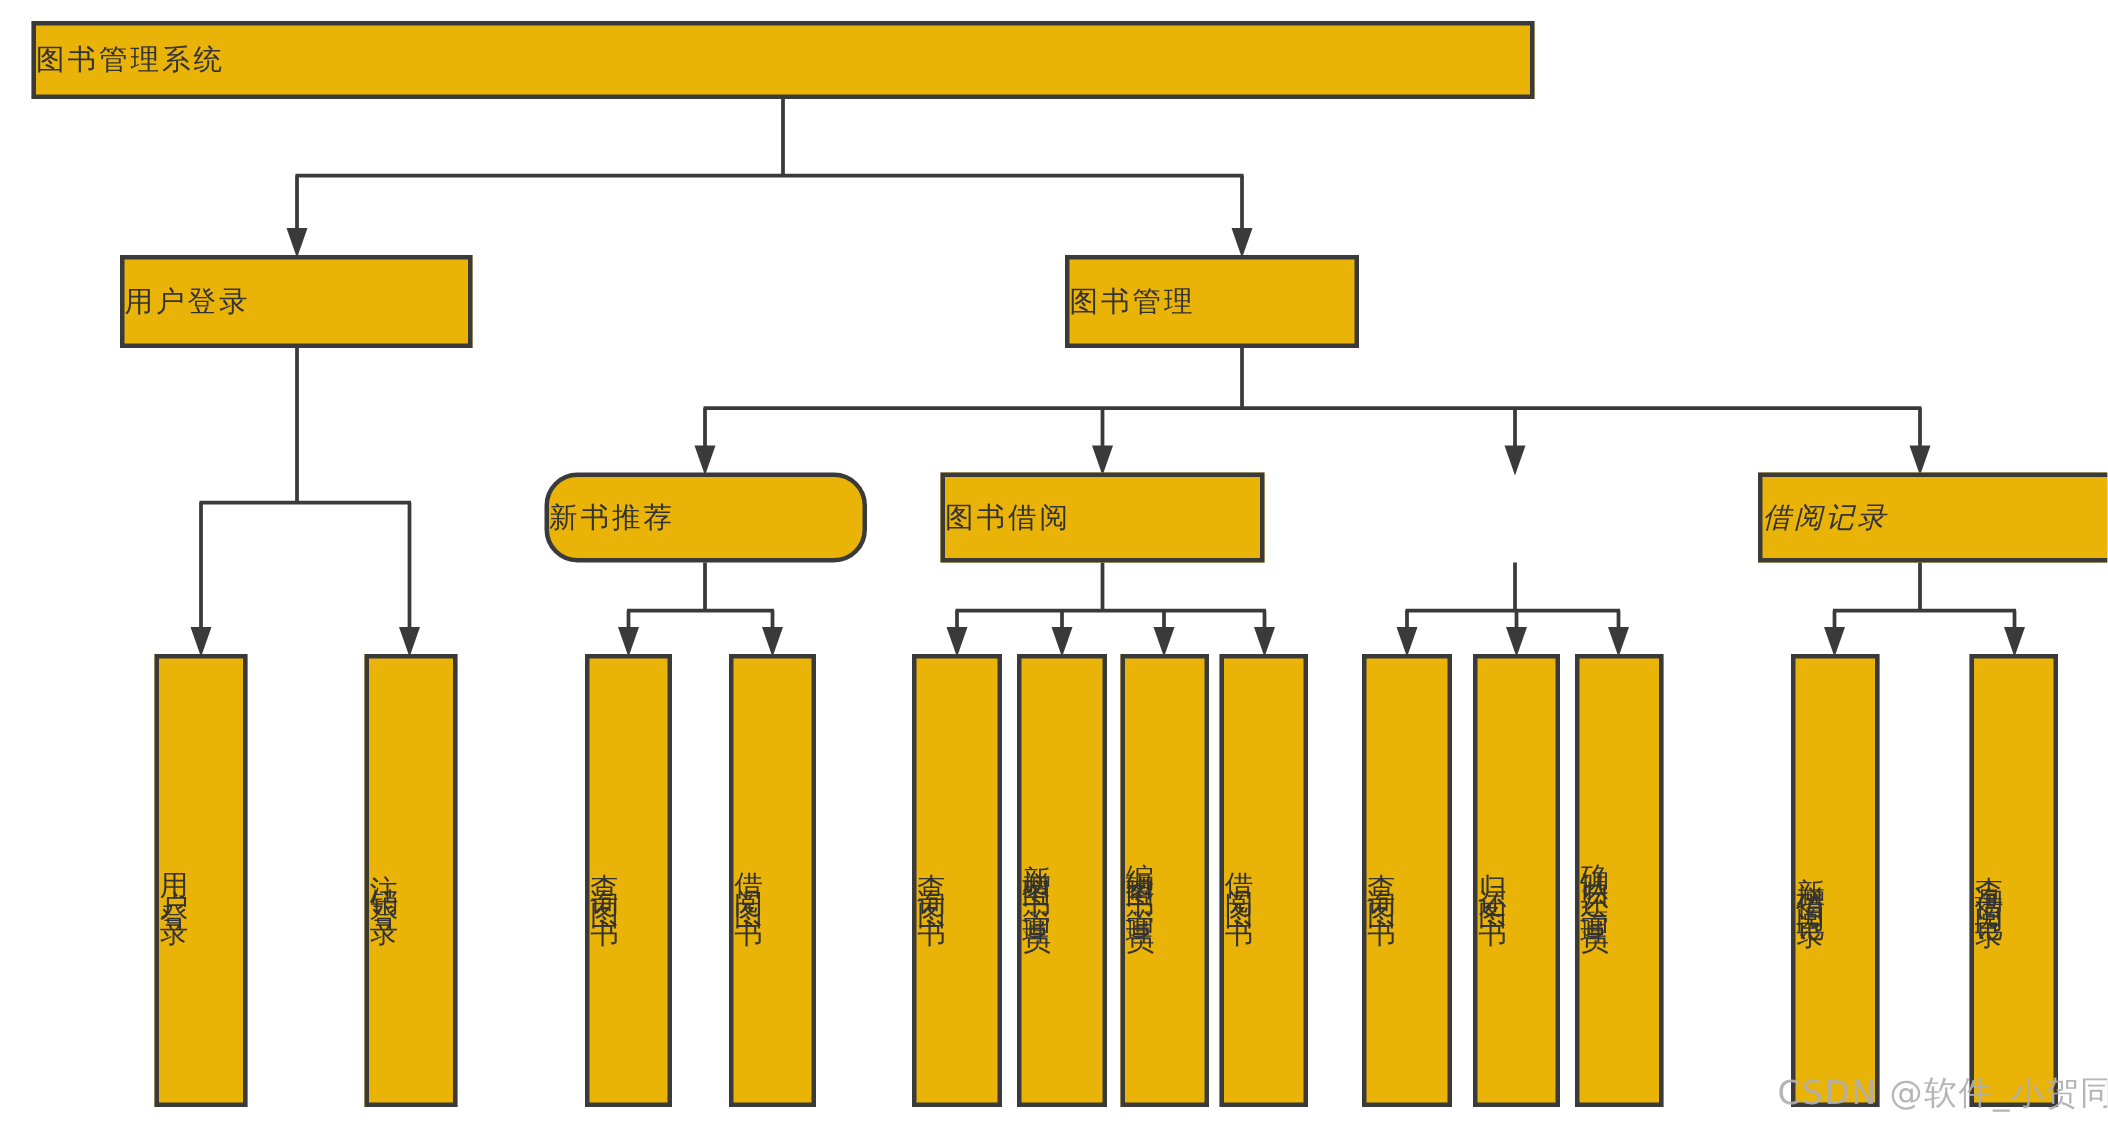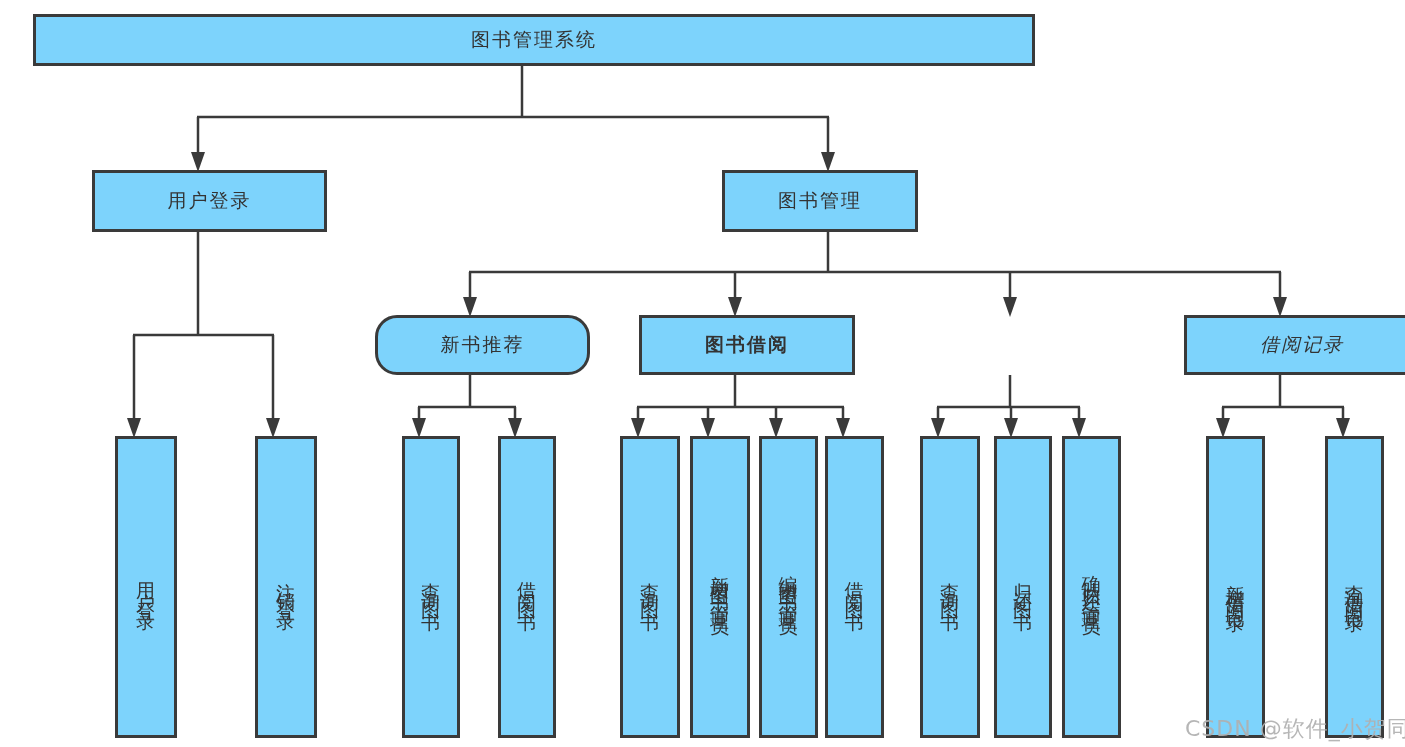--- a/index.html
+++ b/index.html
@@ -19,46 +19,44 @@
     position: absolute;
     left: 0; top: 0;
     width: 1405px;
     height: 747px;
     z-index: 1;
   }
   .node {
     position: absolute;
     box-sizing: border-box;
     border: 3px solid #3a3a3a;
-    background: #7dd3fc;
+    background: #eab308;
     display: flex;
     align-items: center;
-    justify-content: center;
     z-index: 2;
-    margin-left: 12px;
   }
   .node .label {
     color: #333333;
     font-size: 19px;
     letter-spacing: 2px;
     white-space: nowrap;
   }
   .vnode .label {
     writing-mode: vertical-rl;
     text-orientation: mixed;
     letter-spacing: 10px;
     white-space: nowrap;
     line-height: 1;
   }
   
   .root   { left: 21px;  top: 14px;  width: 1002px; height: 52px; }
   .l2-a   { left: 80px;  top: 170px; width: 235px;  height: 62px; }
   .l2-b   { left: 710px; top: 170px; width: 196px;  height: 62px; }
   .l3-a   { left: 363px; top: 315px; width: 215px;  height: 60px; border-radius: 22px; }
-  .l3-b   { left: 627px; top: 315px; width: 216px;  height: 60px; font-weight: bold; }
+  .l3-b   { left: 627px; top: 315px; width: 216px;  height: 60px; }
   .l3-c   { left: 903px; top: 315px; width: 215px;  height: 60px; }
   .l3-d   { left: 1172px;top: 315px; width: 236px;  height: 60px; font-style: italic; }
   .lf     { top: 436px; height: 302px; }
   .lf-u0  { left: 103px;  width: 62px; }
   .lf-u1  { left: 243px;  width: 62px; }
   .lf-n0  { left: 390px;  width: 58px; }
   .lf-n1  { left: 486px;  width: 58px; }
   .lf-b0  { left: 608px;  width: 60px; }
   .lf-b1  { left: 678px;  width: 60px; }
   .lf-b2  { left: 747px;  width: 59px; }

